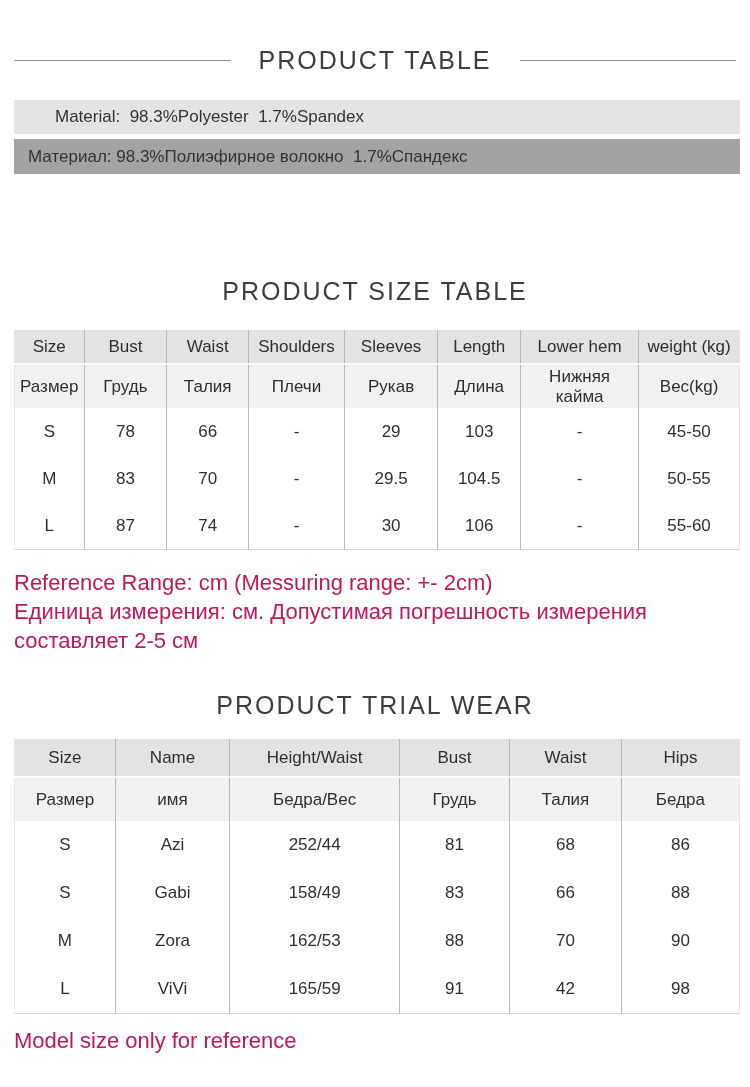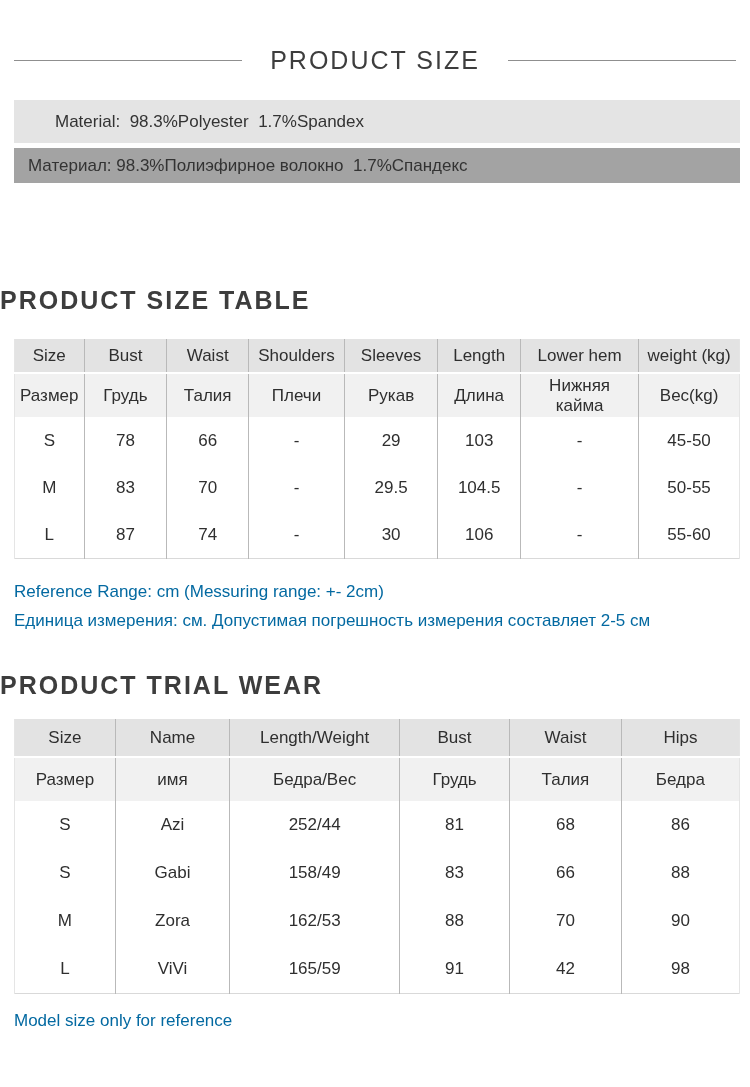--- a/index.html
+++ b/index.html
@@ -30,43 +30,43 @@
   .info-header .title {
     margin: 0 28px;
     font-size: 25px;
     line-height: 30px;
     letter-spacing: 2px;
     font-weight: 400;
     color: #3d3d3d;
     white-space: nowrap;
   }
   .section-heading {
-    margin: 0;
-    text-align: left;
+    margin: 12px;
+    text-align: center;
     font-size: 25px;
     line-height: 30px;
     letter-spacing: 2px;
-    font-weight: 700;
+    font-weight: 400;
     color: #3d3d3d;
   }
   #size-table-title   { margin-top: 102px; }
   #trial-table-title  { margin-top: 35px; }
 
   
   .material-bar {
     margin-left: 14px;
     margin-right: 10px;
     display: flex;
     align-items: center;
     padding-left: 14px;
     font-size: 17px;
     color: #333333;
   }
   .material-bar span { white-space: pre; }
-  .bar-en { margin-top: 25px; height: 43px; background: #e4e4e4; padding-left: 41px; }
+  .bar-en { margin-top: 25px; height: 34px; background: #e4e4e4; padding-left: 41px; }
   .bar-ru { margin-top: 5px;  height: 35px; background: #a3a3a3; }
 
   
   .data-table {
     width: 726px;
     margin-left: 14px;
     border-collapse: collapse;
     table-layout: fixed;
     text-align: center;
     color: #2f2f2f;
@@ -103,37 +103,37 @@
     line-height: 1.15;
     white-space: pre-line;
   }
 
   #size-table  .row-data td { height: 47px; font-size: 17px; }
   #trial-table .row-data td { height: 48px; font-size: 17px; }
 
   
   .note-block {
     margin: 18px 14px 0 14px;
-    font-size: 17px;
+    font-size: 22px;
     line-height: 29px;
-    color: #0369a1;
+    color: #be185d;
   }
   #trial-note {
     margin-top: 11px;
     line-height: 31px;
   }
 </style>
 </head>
 <body>
 
 <div>
 
   <div class="info-header">
     <span class="rule"></span>
-    <h1 class="title">PRODUCT SIZE</h1>
+    <h1 class="title">PRODUCT TABLE</h1>
     <span class="rule"></span>
   </div>
 
   <div class="material-bar bar-en">
     <span>Material:  98.3%Polyester  1.7%Spandex</span>
   </div>
   <div class="material-bar bar-ru">
     <span>Материал: 98.3%Полиэфирное волокно  1.7%Спандекс</span>
   </div>
 
@@ -218,21 +218,21 @@
         <col style="width:15.8%">
         <col style="width:23.4%">
       <col style="width:15.2%">
         <col style="width:15.4%">
         <col style="width:16.3%">
     </colgroup>
     <tbody>
         <tr class="head-en">
       <th>Size</th>
       <th>Name</th>
-      <th>Length/Weight</th>
+      <th>Height/Waist</th>
       <th>Bust</th>
       <th>Waist</th>
       <th>Hips</th>
     </tr>
     <tr class="head-ru">
       <th>Размер</th>
       <th>имя</th>
       <th>Бедра/Вес</th>
       <th>Грудь</th>
       <th>Талия</th>

